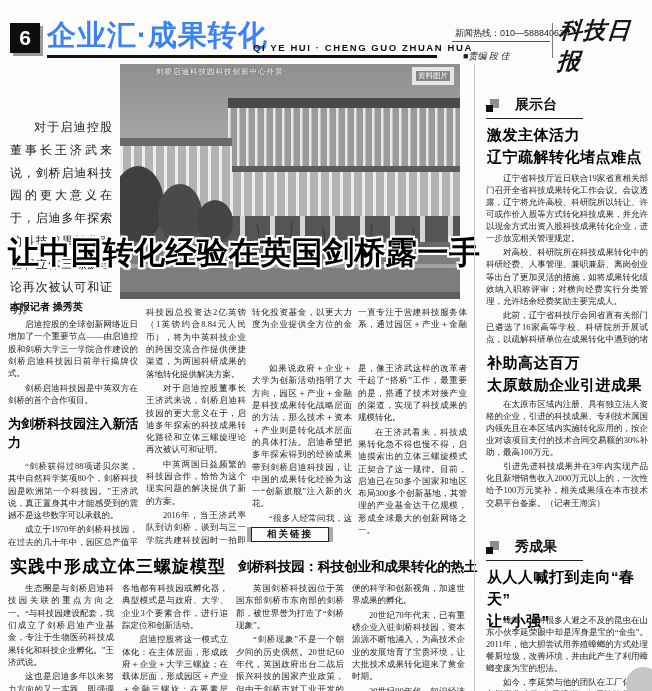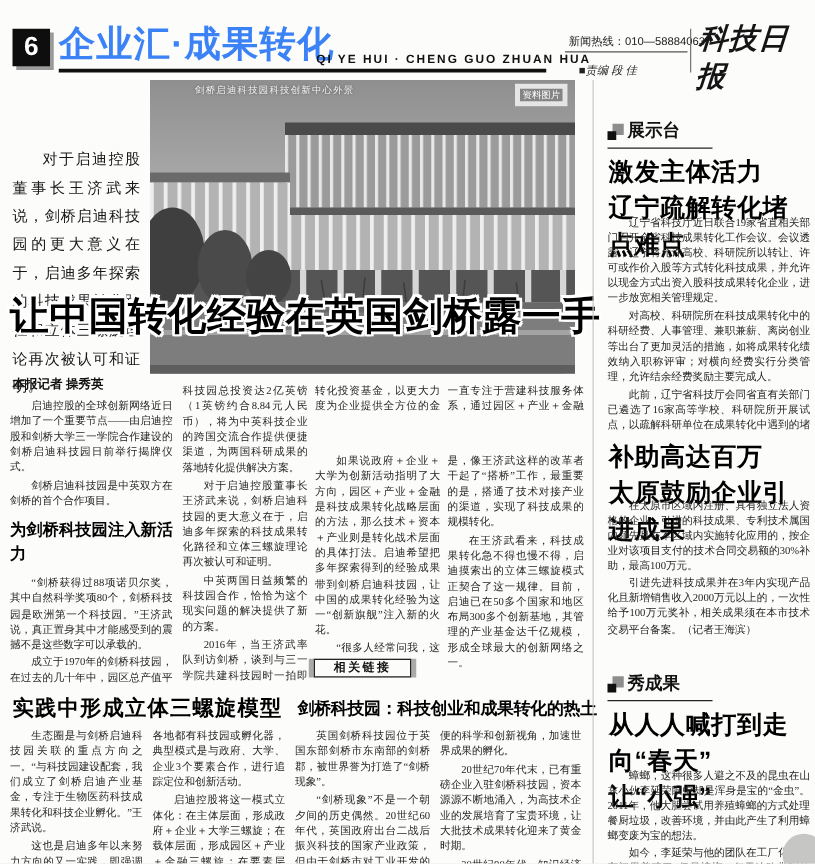--- a/index.html
+++ b/index.html
@@ -51,26 +51,26 @@
                  font-size:9.5px;font-weight:bold;letter-spacing:2px;color:#111;}
   
   .bl-headline{position:absolute;left:10px;top:555px;font-size:17px;font-weight:900;letter-spacing:1px;color:#000;white-space:nowrap;}
   .br-headline{position:absolute;left:238px;top:558px;font-size:13.5px;font-weight:900;letter-spacing:-.2px;color:#000;white-space:nowrap;}
   #blcol1{left:8px;top:582px;width:106px;height:109px;}
   #blcol2{left:122px;top:582px;width:106px;height:109px;}
   #brcol1{left:236px;top:582px;width:108px;height:109px;}
   #brcol2{left:352px;top:582px;width:113px;height:109px;}
   
   .side-rule{position:absolute;left:474px;top:64px;width:1px;height:627px;background:#c9c9c9;}
-  .sec-header{position:absolute;left:486px;display:flex;align-items:center;gap:3px;font-size:14px;font-weight:bold;color:#111;
+  .sec-header{position:absolute;left:486px;display:flex;align-items:center;gap:16px;font-size:14px;font-weight:bold;color:#111;
               border-bottom:1px solid #222;padding:0 26px 4px 0;}
   .sec-icon{position:relative;width:13px;height:13px;flex:0 0 13px;}
   .sec-icon .sq1{position:absolute;right:0;top:0;width:9px;height:9px;background:#8d8d8d;}
   .sec-icon .sq2{position:absolute;left:0;bottom:0;width:7px;height:7px;background:#101010;}
-  .side-headline{position:absolute;left:487px;width:162px;font-size:20px;font-weight:900;line-height:1.45;color:#000;letter-spacing:.5px;}
+  .side-headline{position:absolute;left:487px;width:162px;font-size:15px;font-weight:900;line-height:1.45;color:#000;letter-spacing:.5px;}
   .side-body{position:absolute;left:486px;width:162px;font-size:8.5px;line-height:1.42;text-align:justify;color:#242424;overflow:hidden;}
   #sec1{top:96px;} #sideh1{top:124px;} #sidebody1{top:172px;height:172px;}
   #sideh2{top:352px;} #sidebody2{top:398px;height:128px;}
   #sec2{top:538px;} #sideh3{top:566px;} #sidebody3{top:614px;height:77px;}
   .corner-blob{position:absolute;right:-8px;bottom:-10px;width:34px;height:34px;border-radius:50%;background:#c6c6c4;}
 </style>
 </head>
 <body>
 
 <div id="page">

